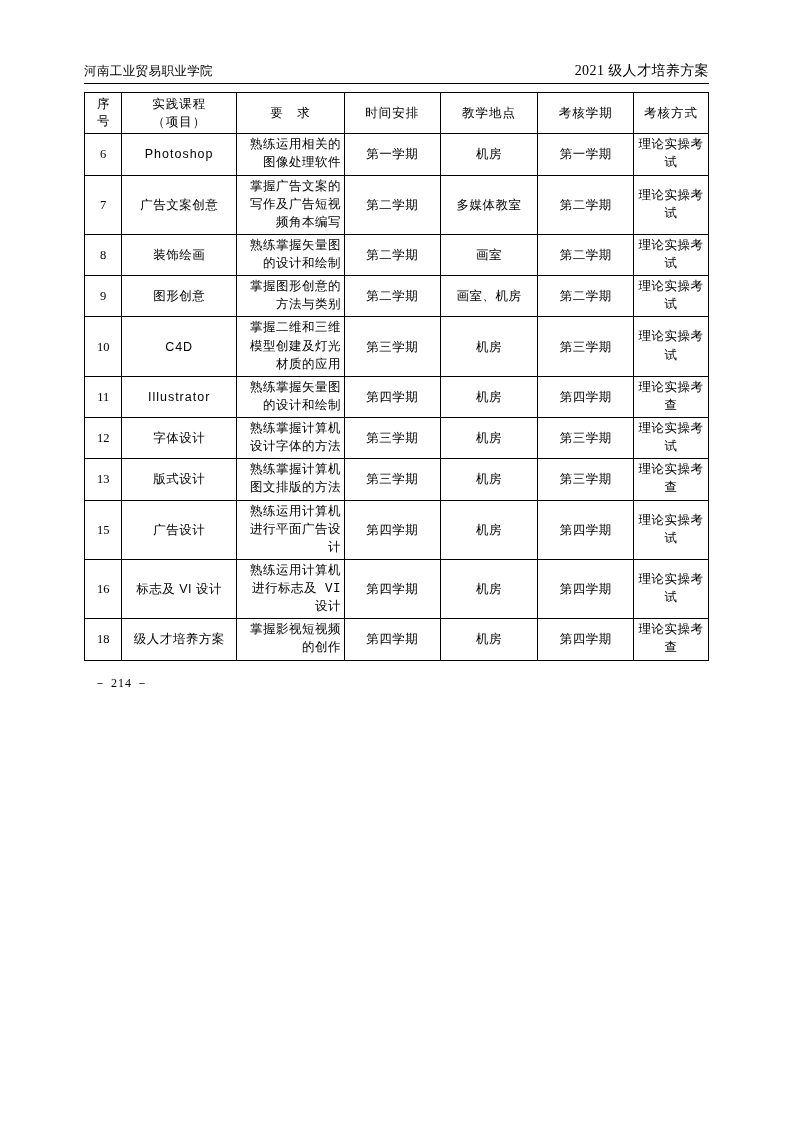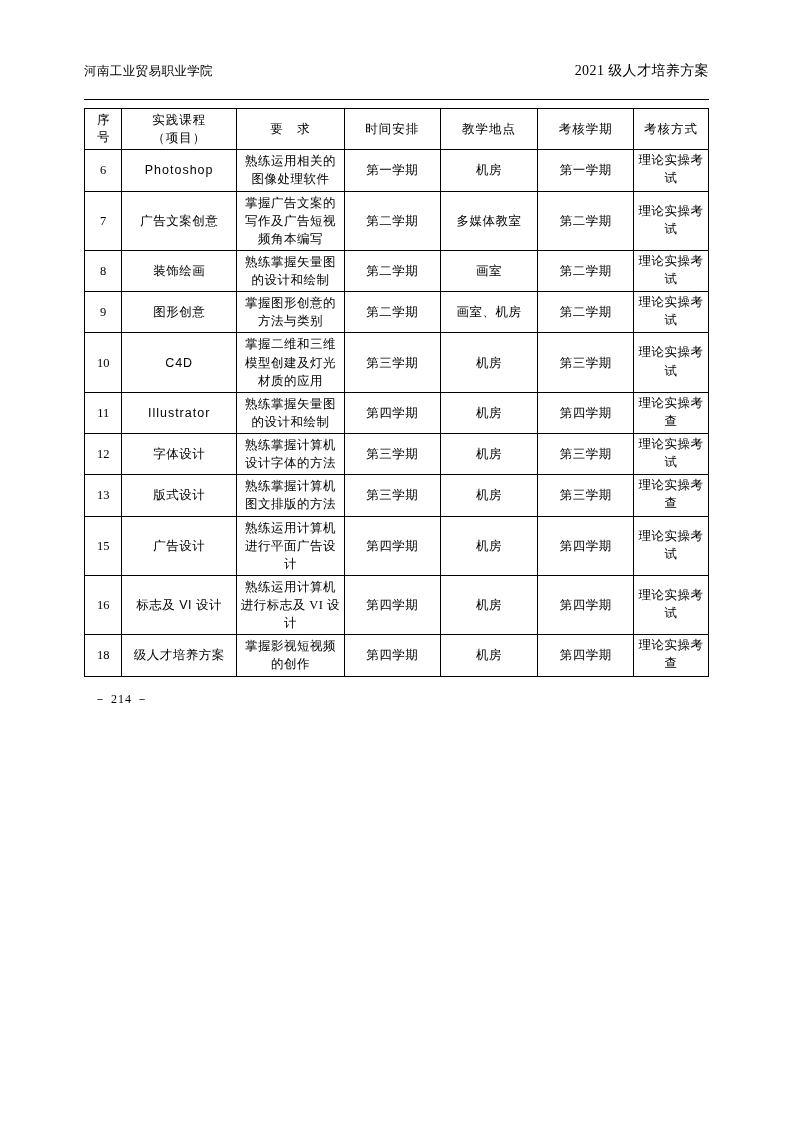--- a/index.html
+++ b/index.html
@@ -20,21 +20,21 @@
     box-sizing: border-box;
     padding: 62px 84px 0 84px;
     position: relative;
   }
   
   .header {
     display: flex;
     justify-content: space-between;
     align-items: flex-end;
     font-size: 12.5px;
-    padding-bottom: 19px;
+    padding-bottom: 3px;
     border-bottom: 1px solid #000;
     letter-spacing: 0.4px;
   }
   .header .left {
     font-family: "Liberation Sans", "DejaVu Sans", sans-serif;
     font-size: 12.5px;
   }
   .header .right {
     font-family: "Liberation Serif", "DejaVu Serif", serif;
     font-size: 14px;
@@ -69,22 +69,22 @@
     font-size: 12.5px;
     font-weight: bold;
     letter-spacing: 1px;
     padding: 4px 2px;
   }
   thead td.hdr-seq {
     letter-spacing: 0;
     line-height: 1.35;
   }
   .cell-req {
-    text-align: center;
-    font-family: Liberation Serif, serif;
+    text-align: right;
+    font-family: Liberation Mono, monospace;
     font-size: 12.5px;
     letter-spacing: 0.5px;
     line-height: 1.5;
     padding-left: 4px;
     padding-right: 3px;
   }
   .cell-name {
     text-align: center;
     font-family: "Liberation Sans", "DejaVu Sans", sans-serif;
     font-size: 12.5px;

